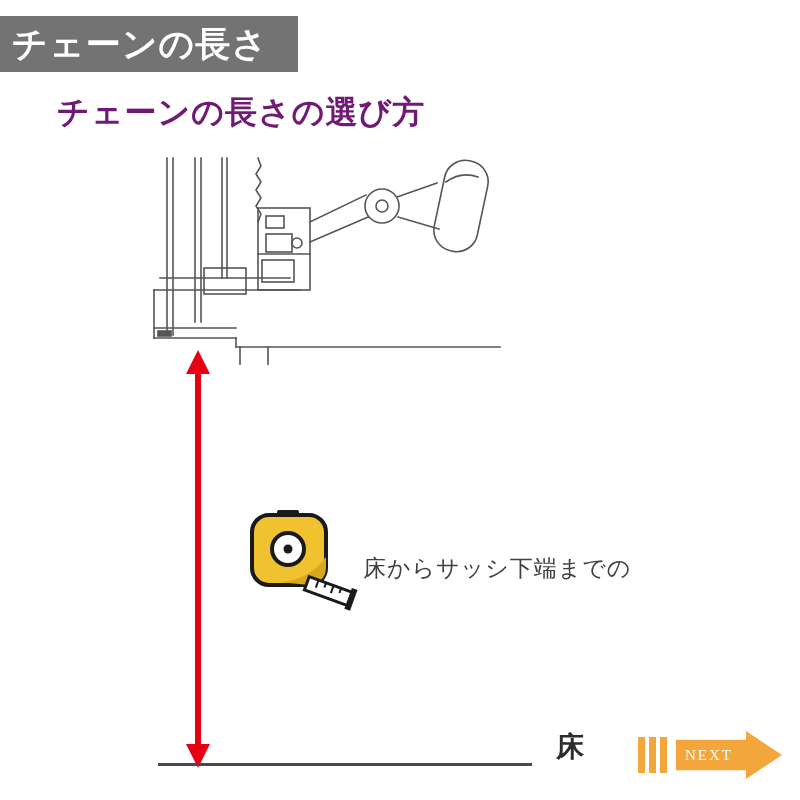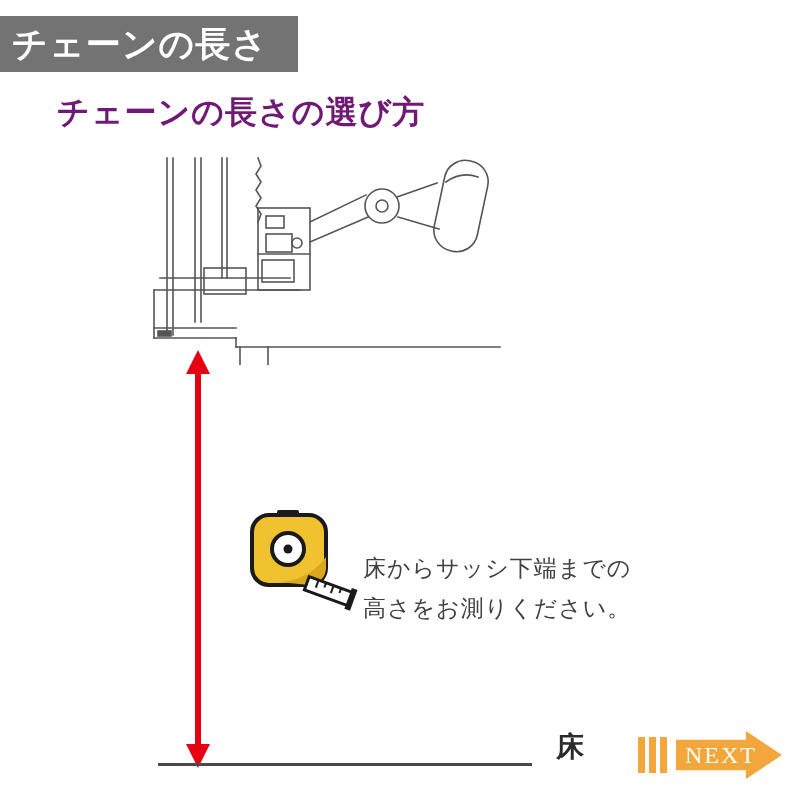--- a/index.html
+++ b/index.html
@@ -47,21 +47,21 @@
   .next-bars span{
     display:block;width:7px;height:36px;background:#f2a63c;margin-right:4px;
   }
   .next-arrow{
     position:relative;width:106px;height:48px;background:#f2a63c;
     clip-path:polygon(0% 18%, 66% 18%, 66% 0%, 100% 50%, 66% 100%, 66% 82%, 0% 82%);
     display:flex;align-items:center;
   }
   .next-arrow .lbl{
     color:#ffffff;font-family:"Liberation Serif","DejaVu Serif",serif;
-    font-size:24px;letter-spacing:2px;padding-left:9px;
+    font-size:15px;letter-spacing:2px;padding-left:9px;
   }
 </style>
 </head>
 <body>
 
 <div class="banner">
   <span>チェーンの長さ</span>
 </div>
 
 <div class="subtitle">チェーンの長さの選び方</div>
@@ -129,21 +129,20 @@
     <line x1="74" y1="69" x2="74" y2="77" stroke="#1a1a1a" stroke-width="2"></line>
     <line x1="82" y1="69" x2="82" y2="74" stroke="#1a1a1a" stroke-width="2"></line>
     <line x1="90" y1="69" x2="90" y2="77" stroke="#1a1a1a" stroke-width="2"></line>
     <line x1="98" y1="69" x2="98" y2="74" stroke="#1a1a1a" stroke-width="2"></line>
     <rect x="108" y="65" width="6" height="22" fill="#1a1a1a"></rect>
   </g>
 </svg>
 
 <div class="instruction">
   <div>床からサッシ下端までの</div>
-  <div>高さをお測りください。</div>
 </div>
 
 <div class="floor-label">床</div>
 <div class="floor-line"></div>
 
 <div class="next-wrap">
   <div class="next-bars">
     <span></span>
       <span></span>
       <span></span>

